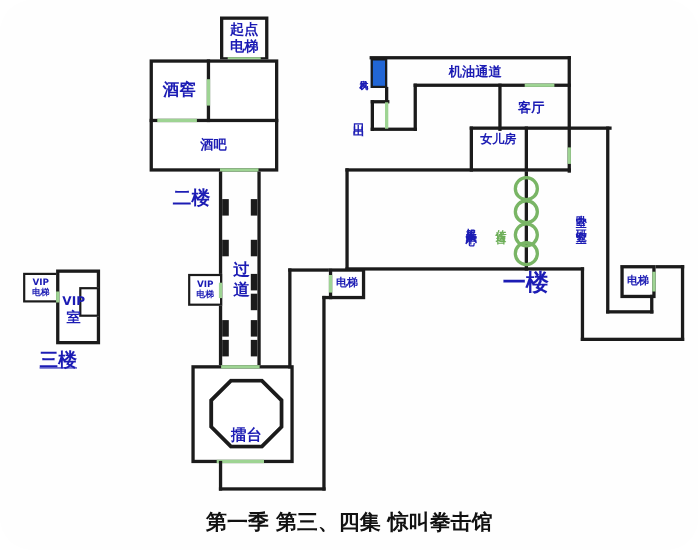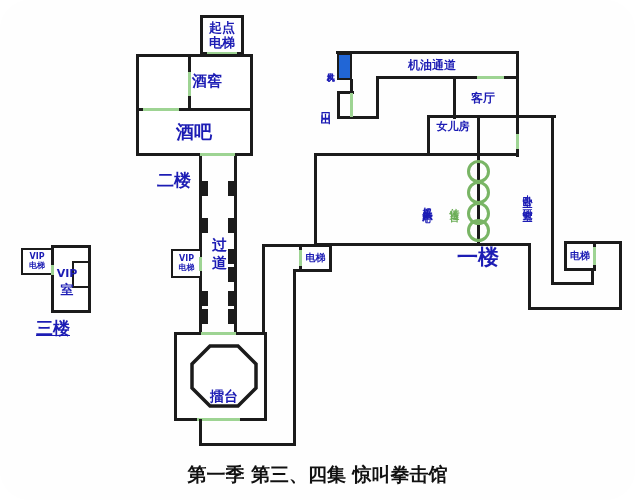--- a/index.html
+++ b/index.html
@@ -119,22 +119,22 @@
   <div class="w" style="left:564px;top:241px;width:58px;height:3px;"></div>
   <div class="box" style="left:564px;top:241px;width:32px;height:30px;"></div>
   <div class="g" style="left:593px;top:247px;width:3px;height:18px;"></div>
   <div class="w" style="left:551px;top:282px;width:43px;height:3px;"></div>
   <div class="w" style="left:591px;top:268px;width:3px;height:17px;"></div>
 
   <div class="lbl stack" style="left:202px;top:19px;width:40px;height:33px;font-size:13px;">
     <span>起点</span>
     <span>电梯</span>
   </div>
-  <div class="lbl" style="left:140px;top:72px;width:46px;height:18px;font-size:15px;padding-left:44px;">酒窖</div>
-  <div class="lbl" style="left:166px;top:123px;width:56px;height:18px;font-size:18px;">酒吧</div>
+  <div class="lbl" style="left:140px;top:72px;width:46px;height:18px;font-size:15px;">酒窖</div>
+  <div class="lbl" style="left:166px;top:123px;width:56px;height:18px;font-size:12px;">酒吧</div>
   <div class="lbl" style="left:148px;top:169px;width:52px;height:22px;font-size:17px;">二楼</div>
   <div class="lbl v" style="left:211px;top:206px;height:74px;font-size:15px;letter-spacing:18px;">过道</div>
   <div class="lbl stack" style="left:172px;top:251px;width:29px;height:25px;font-size:8px;">
     <span>VIP</span>
     <span>电梯</span>
   </div>
   <div class="lbl" style="left:199px;top:388px;width:50px;height:17px;font-size:14px;">擂台</div>
   <div class="lbl" style="left:301px;top:250px;width:29px;height:15px;font-size:10px;">电梯</div>
 
   <div class="lbl" style="left:27px;top:317px;width:52px;height:22px;font-size:17px;text-decoration:underline;">三楼</div>

